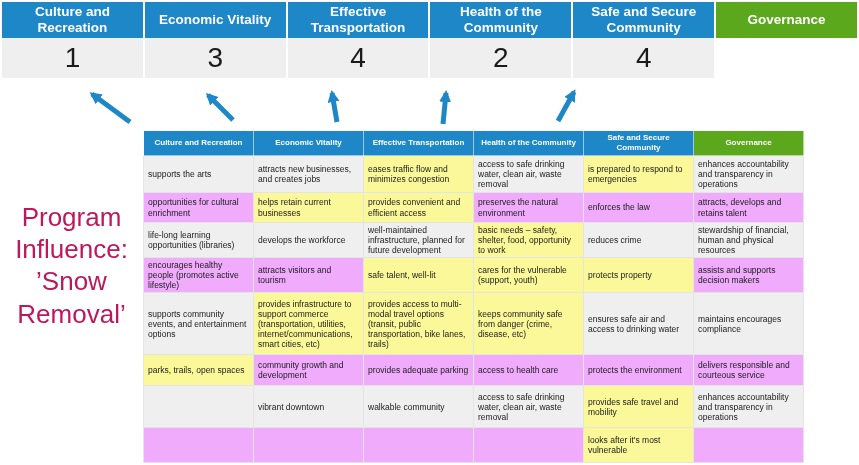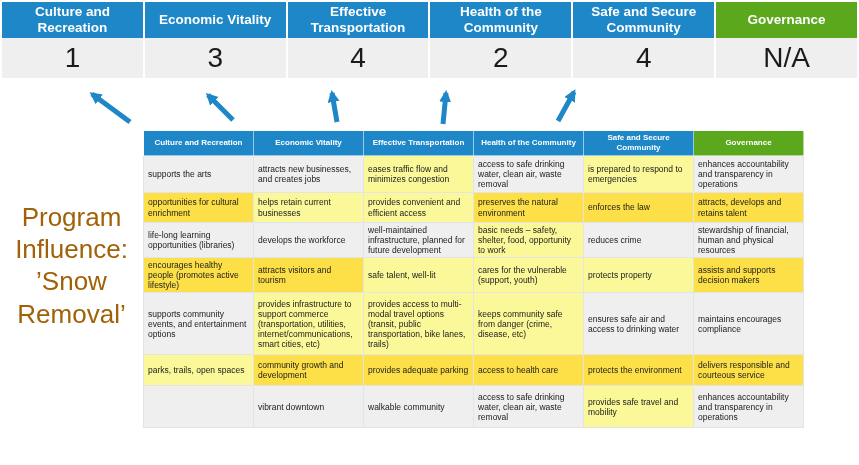--- a/index.html
+++ b/index.html
@@ -15,30 +15,30 @@
   .bhead{background:var(--blue);color:#fff;font-weight:bold;font-size:13.5px;line-height:1.22;
          height:36px;display:flex;align-items:center;justify-content:center;text-align:center;padding:0 6px;box-sizing:border-box;}
   .bhead.gov{background:var(--green);}
   .bscore{background:var(--band);color:#1b1b1b;font-size:28px;height:40px;display:flex;align-items:center;justify-content:center;}
 
   
   #arrows{position:absolute;left:0;top:78px;width:859px;height:52px;color:var(--arrow);}
 
   
   #program-label{position:absolute;left:0;top:201px;width:143px;text-align:center;
-                 font-size:26px;line-height:1.24;color:#a16207;}
+                 font-size:26px;line-height:1.24;color:#be185d;}
 
   
   #influence-table{position:absolute;left:143px;top:130px;width:661px;border-collapse:collapse;table-layout:fixed;}
   #influence-table th{background:var(--blue);color:#fff;font-weight:bold;font-size:8px;line-height:1.2;
                       text-align:center;vertical-align:middle;padding:1px 2px;border:1px solid rgba(255,255,255,0.55);}
   #influence-table th.gov{background:var(--green);}
   #influence-table thead tr{height:25px;}
   #influence-table td{font-size:8.5px;line-height:1.18;color:#1b1b1b;text-align:left;vertical-align:middle;
-                      padding:2px 4px;border:1px solid #E4E4E4;background:#fde047;box-sizing:border-box;}
+                      padding:2px 4px;border:1px solid #E4E4E4;background:#f0abfc;box-sizing:border-box;}
   #influence-table td.band{background:var(--band);}
   #influence-table td.hl{background:var(--hl);}
   #tbody tr:nth-child(1){height:37px}
   #tbody tr:nth-child(2){height:30px}
   #tbody tr:nth-child(3){height:33px}
   #tbody tr:nth-child(4){height:35px}
   #tbody tr:nth-child(5){height:62px}
   #tbody tr:nth-child(6){height:31px}
   #tbody tr:nth-child(7){height:42px}
   #tbody tr:nth-child(8){height:35px}
@@ -64,21 +64,20 @@
       <div class="bcol">
         <div class="bhead">Health of the Community</div>
         <div class="bscore">2</div>
       </div>
       <div class="bcol">
         <div class="bhead">Safe and Secure Community</div>
         <div class="bscore">4</div>
       </div>
       <div class="bcol">
         <div class="bhead gov">Governance</div>
-        <div class="bscore">N/A</div>
       </div>
     </div>
 
   <svg id="arrows" viewBox="0 0 859 52" xmlns="http://www.w3.org/2000/svg">
     <defs>
       <marker id="ah" markerUnits="userSpaceOnUse" markerWidth="14" markerHeight="14" refX="9" refY="6" orient="auto">
         <path d="M0,0 L12,6 L0,12 Z" fill="currentColor"></path>
       </marker>
     </defs>
     <line x1="130" y1="44" x2="92" y2="16" stroke="currentColor" stroke-width="5" marker-end="url(#ah)"></line>
@@ -151,16 +150,24 @@
           <td>delivers responsible and courteous service</td>
         </tr>
         <tr>
           <td class="band"></td>
           <td class="band">vibrant downtown</td>
           <td class="band">walkable community</td>
           <td class="band">access to safe drinking water, clean air, waste removal</td>
           <td class="hl">provides safe travel and mobility</td>
           <td class="band">enhances accountability and transparency in operations</td>
         </tr>
+        <tr>
+          <td></td>
+          <td></td>
+          <td></td>
+          <td></td>
+          <td class="hl">looks after it's most vulnerable</td>
+          <td></td>
+        </tr>
       </tbody>
   </table>
 
 </div>
 
 </body></html>

